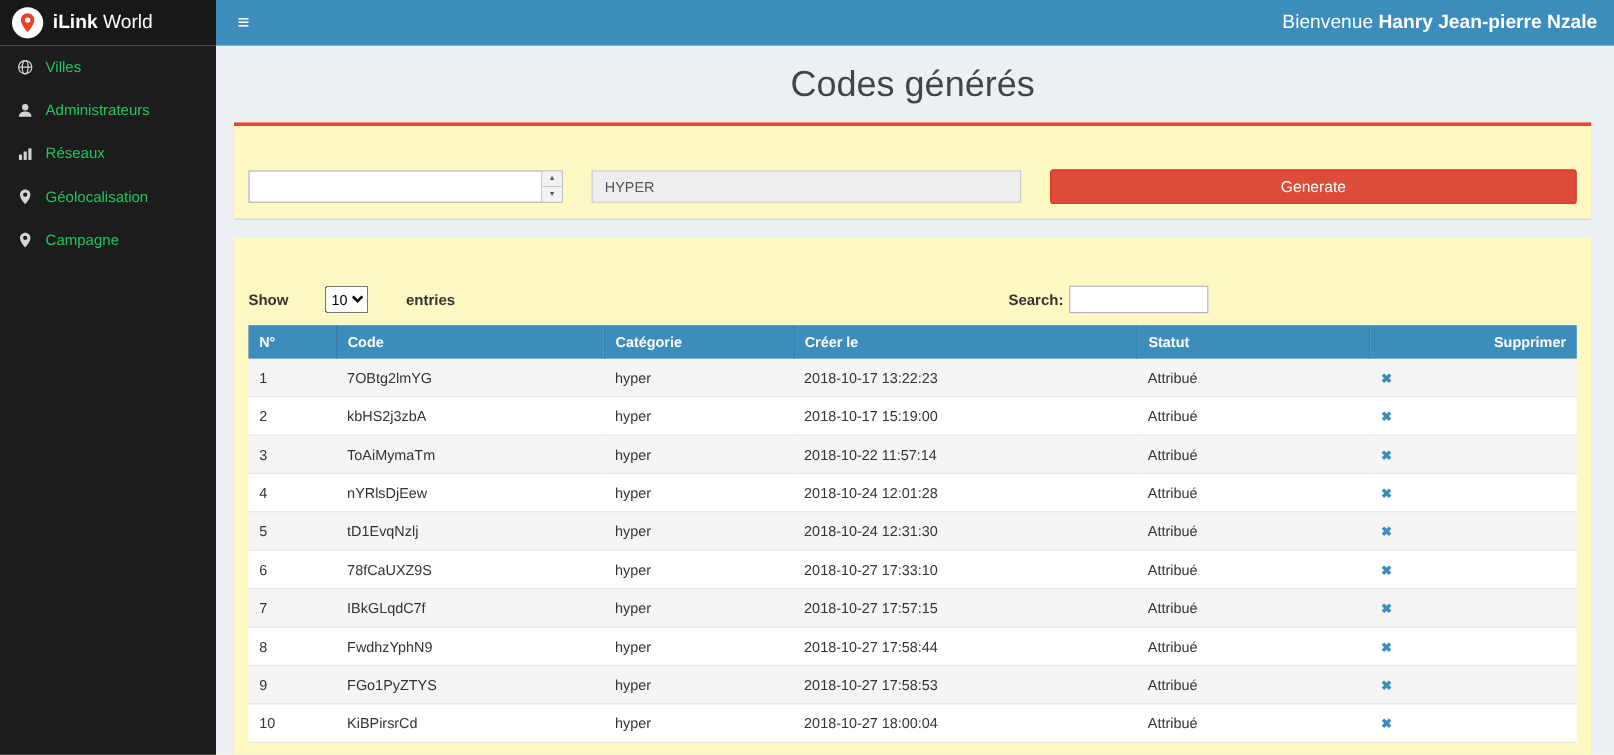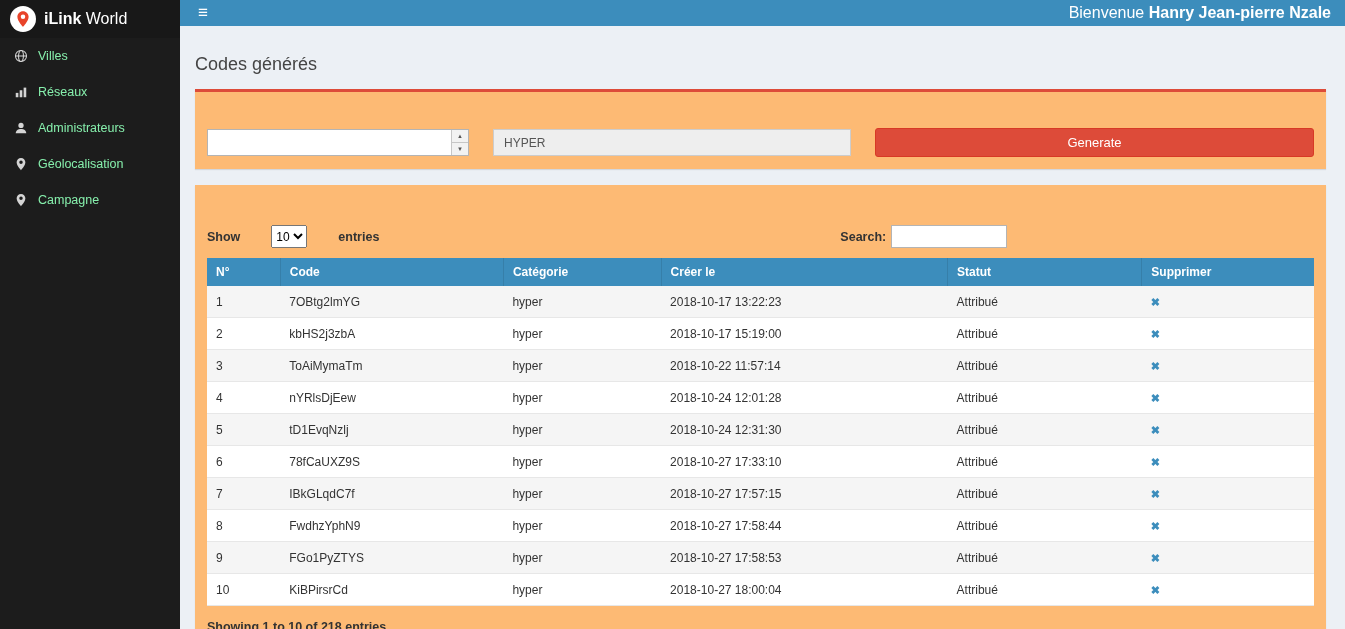--- a/index.html
+++ b/index.html
@@ -3,21 +3,21 @@
 <meta charset="utf-8">
 <style>
   * { box-sizing: border-box; }
   html,body { margin:0; padding:0; }
   body {
     width:1345px; height:629px; overflow:hidden;
     font-family:"Liberation Sans", sans-serif;
     background:#ecf0f5; color:#333;
   }
   
-  .header { position:absolute; top:0; left:0; width:1345px; height:26px; display:flex; z-index:20; }
+  .header { position:absolute; top:0; left:0; width:1345px; height:38px; display:flex; z-index:20; }
   .brand {
     width:180px; height:38px; background:#181818; color:#fff;
     display:flex; align-items:center; gap:8px; padding-left:10px; cursor:pointer;
   }
   .logo-circle {
     width:26px; height:26px; border-radius:50%; background:#fff;
     display:flex; align-items:center; justify-content:center; flex:0 0 auto;
   }
   .brand-text { font-size:16px; white-space:nowrap; }
   .brand-text .b1 { font-weight:700; }
@@ -29,32 +29,32 @@
   .hamburger { font-size:17px; cursor:pointer; padding:0 4px; }
   .welcome { font-size:16px; cursor:pointer; }
   .welcome .name { font-weight:700; }
   
   .sidebar {
     position:absolute; top:38px; left:0; width:180px; height:591px;
     background:#1c1c1c;
   }
   .side-item {
     display:flex; align-items:flex-end; gap:10px;
-    padding:11px 14px; color:#86efac; font-size:12.5px; cursor:pointer;
+    padding:11px 14px; color:#22c55e; font-size:12.5px; cursor:pointer;
   }
   .side-item.active { background:#111316; }
   .side-icon { width:14px; height:14px; color:#d4d4d4; flex:0 0 auto; display:flex; }
   .side-icon svg { width:14px; height:14px; }
   
   .main {
     position:absolute; top:38px; left:180px; width:1165px; height:591px;
     padding:0 19px 0 15px; overflow:hidden;
   }
-  .page-title { font-size:18px; font-weight:400; color:#444; margin:16px 0 14px; }
-  .panel { background:#fdba74; box-shadow:0 1px 1px rgba(0,0,0,.1); }
+  .page-title { font-size:30px; font-weight:400; color:#444; margin:16px 0 14px;text-align:center; }
+  .panel { background:#fef9c3; box-shadow:0 1px 1px rgba(0,0,0,.1); }
   .panel-form { border-top:3px solid #dd4b39; padding:36px 12px 12px; margin-bottom:16px; }
   .form-row { display:flex; gap:24px; align-items:center; }
   .num-wrap { position:relative; width:262px; flex:0 0 auto; }
   .num-input {
     width:100%; height:27px; border:1px solid #b4b4b4; padding:2px 22px 2px 6px;
     font-size:13px; font-family:inherit; background:#fff;
   }
   .spinner {
     position:absolute; right:1px; top:1px; bottom:1px; width:17px;
     border-left:1px solid #c6c6c6; display:flex; flex-direction:column; cursor:pointer;
@@ -76,21 +76,21 @@
   .panel-table { padding:40px 12px 30px; min-height:470px; }
   .controls { display:flex; align-items:center; margin:0 0 10px; font-size:12.5px; font-weight:700; color:#333;gap:23px; }
   .page-len { margin:0 8px; height:23px; font-size:12px; font-family:inherit; }
   .search-group { margin-left:438px; display:flex; align-items:center; }
   .search-input { width:116px; height:23px; border:1px solid #b4b4b4; margin-left:5px; font-family:inherit; font-size:12px; padding:0 5px; }
   table.datatable { width:100%; border-collapse:collapse; font-size:12px; }
   .datatable th {
     background:#3c8dbc; color:#fff; text-align:left; font-weight:700;
     padding:7px 9px; border-right:1px solid #367fa9; font-size:12px; cursor:pointer;
   }
-  .datatable th:last-child { border-right:none; }
+  .datatable th:last-child { border-right:none;text-align:right; }
   .datatable td { padding:8.5px 9px; border-bottom:1px solid #e7e7e7; color:#333; }
   .datatable tbody tr:nth-child(odd) { background:#f5f5f5; }
   .datatable tbody tr:nth-child(even) { background:#fff; }
   .col-n { width:6.6%; } .col-code { width:20.1%; } .col-cat { width:14.2%; }
   .col-date { width:25.8%;margin-left:32px; } .col-statut { width:17.5%; } .col-suppr { width:15.5%; }
   .x-link { color:#3c8dbc; font-weight:700; font-size:11px; cursor:pointer; }
   .showing { font-size:12.5px; font-weight:700; color:#333; margin-top:14px; }
 </style>
 </head>
 <body>
@@ -117,35 +117,35 @@
           <circle cx="8" cy="8" r="6.3"></circle>
           <ellipse cx="8" cy="8" rx="2.8" ry="6.3"></ellipse>
           <line x1="1.7" y1="8" x2="14.3" y2="8"></line>
         </svg>
     </span>
     <span>Villes</span>
   </div>
   <div class="side-item">
     <span class="side-icon">
       <svg viewBox="0 0 16 16" fill="currentColor">
+          <circle cx="8" cy="5" r="3"></circle>
+          <path d="M2 14c0-3.3 2.7-5 6-5s6 1.7 6 5z"></path>
+        </svg>
+    </span>
+    <span>Administrateurs</span>
+  </div>
+  <div class="side-item">
+    <span class="side-icon">
+      <svg viewBox="0 0 16 16" fill="currentColor">
           <rect x="2" y="9" width="3" height="5"></rect>
           <rect x="6.5" y="6" width="3" height="8"></rect>
           <rect x="11" y="3" width="3" height="11"></rect>
         </svg>
     </span>
     <span>Réseaux</span>
-  </div>
-  <div class="side-item">
-    <span class="side-icon">
-      <svg viewBox="0 0 16 16" fill="currentColor">
-          <circle cx="8" cy="5" r="3"></circle>
-          <path d="M2 14c0-3.3 2.7-5 6-5s6 1.7 6 5z"></path>
-        </svg>
-    </span>
-    <span>Administrateurs</span>
   </div>
   <div class="side-item">
     <span class="side-icon">
       <svg viewBox="0 0 16 16" fill="currentColor">
           <path d="M8 1C5.2 1 3 3.2 3 6c0 3.8 5 9 5 9s5-5.2 5-9c0-2.8-2.2-5-5-5zm0 7a2 2 0 1 1 0-4 2 2 0 0 1 0 4z"></path>
         </svg>
     </span>
     <span>Géolocalisation</span>
   </div>
   <div class="side-item">

